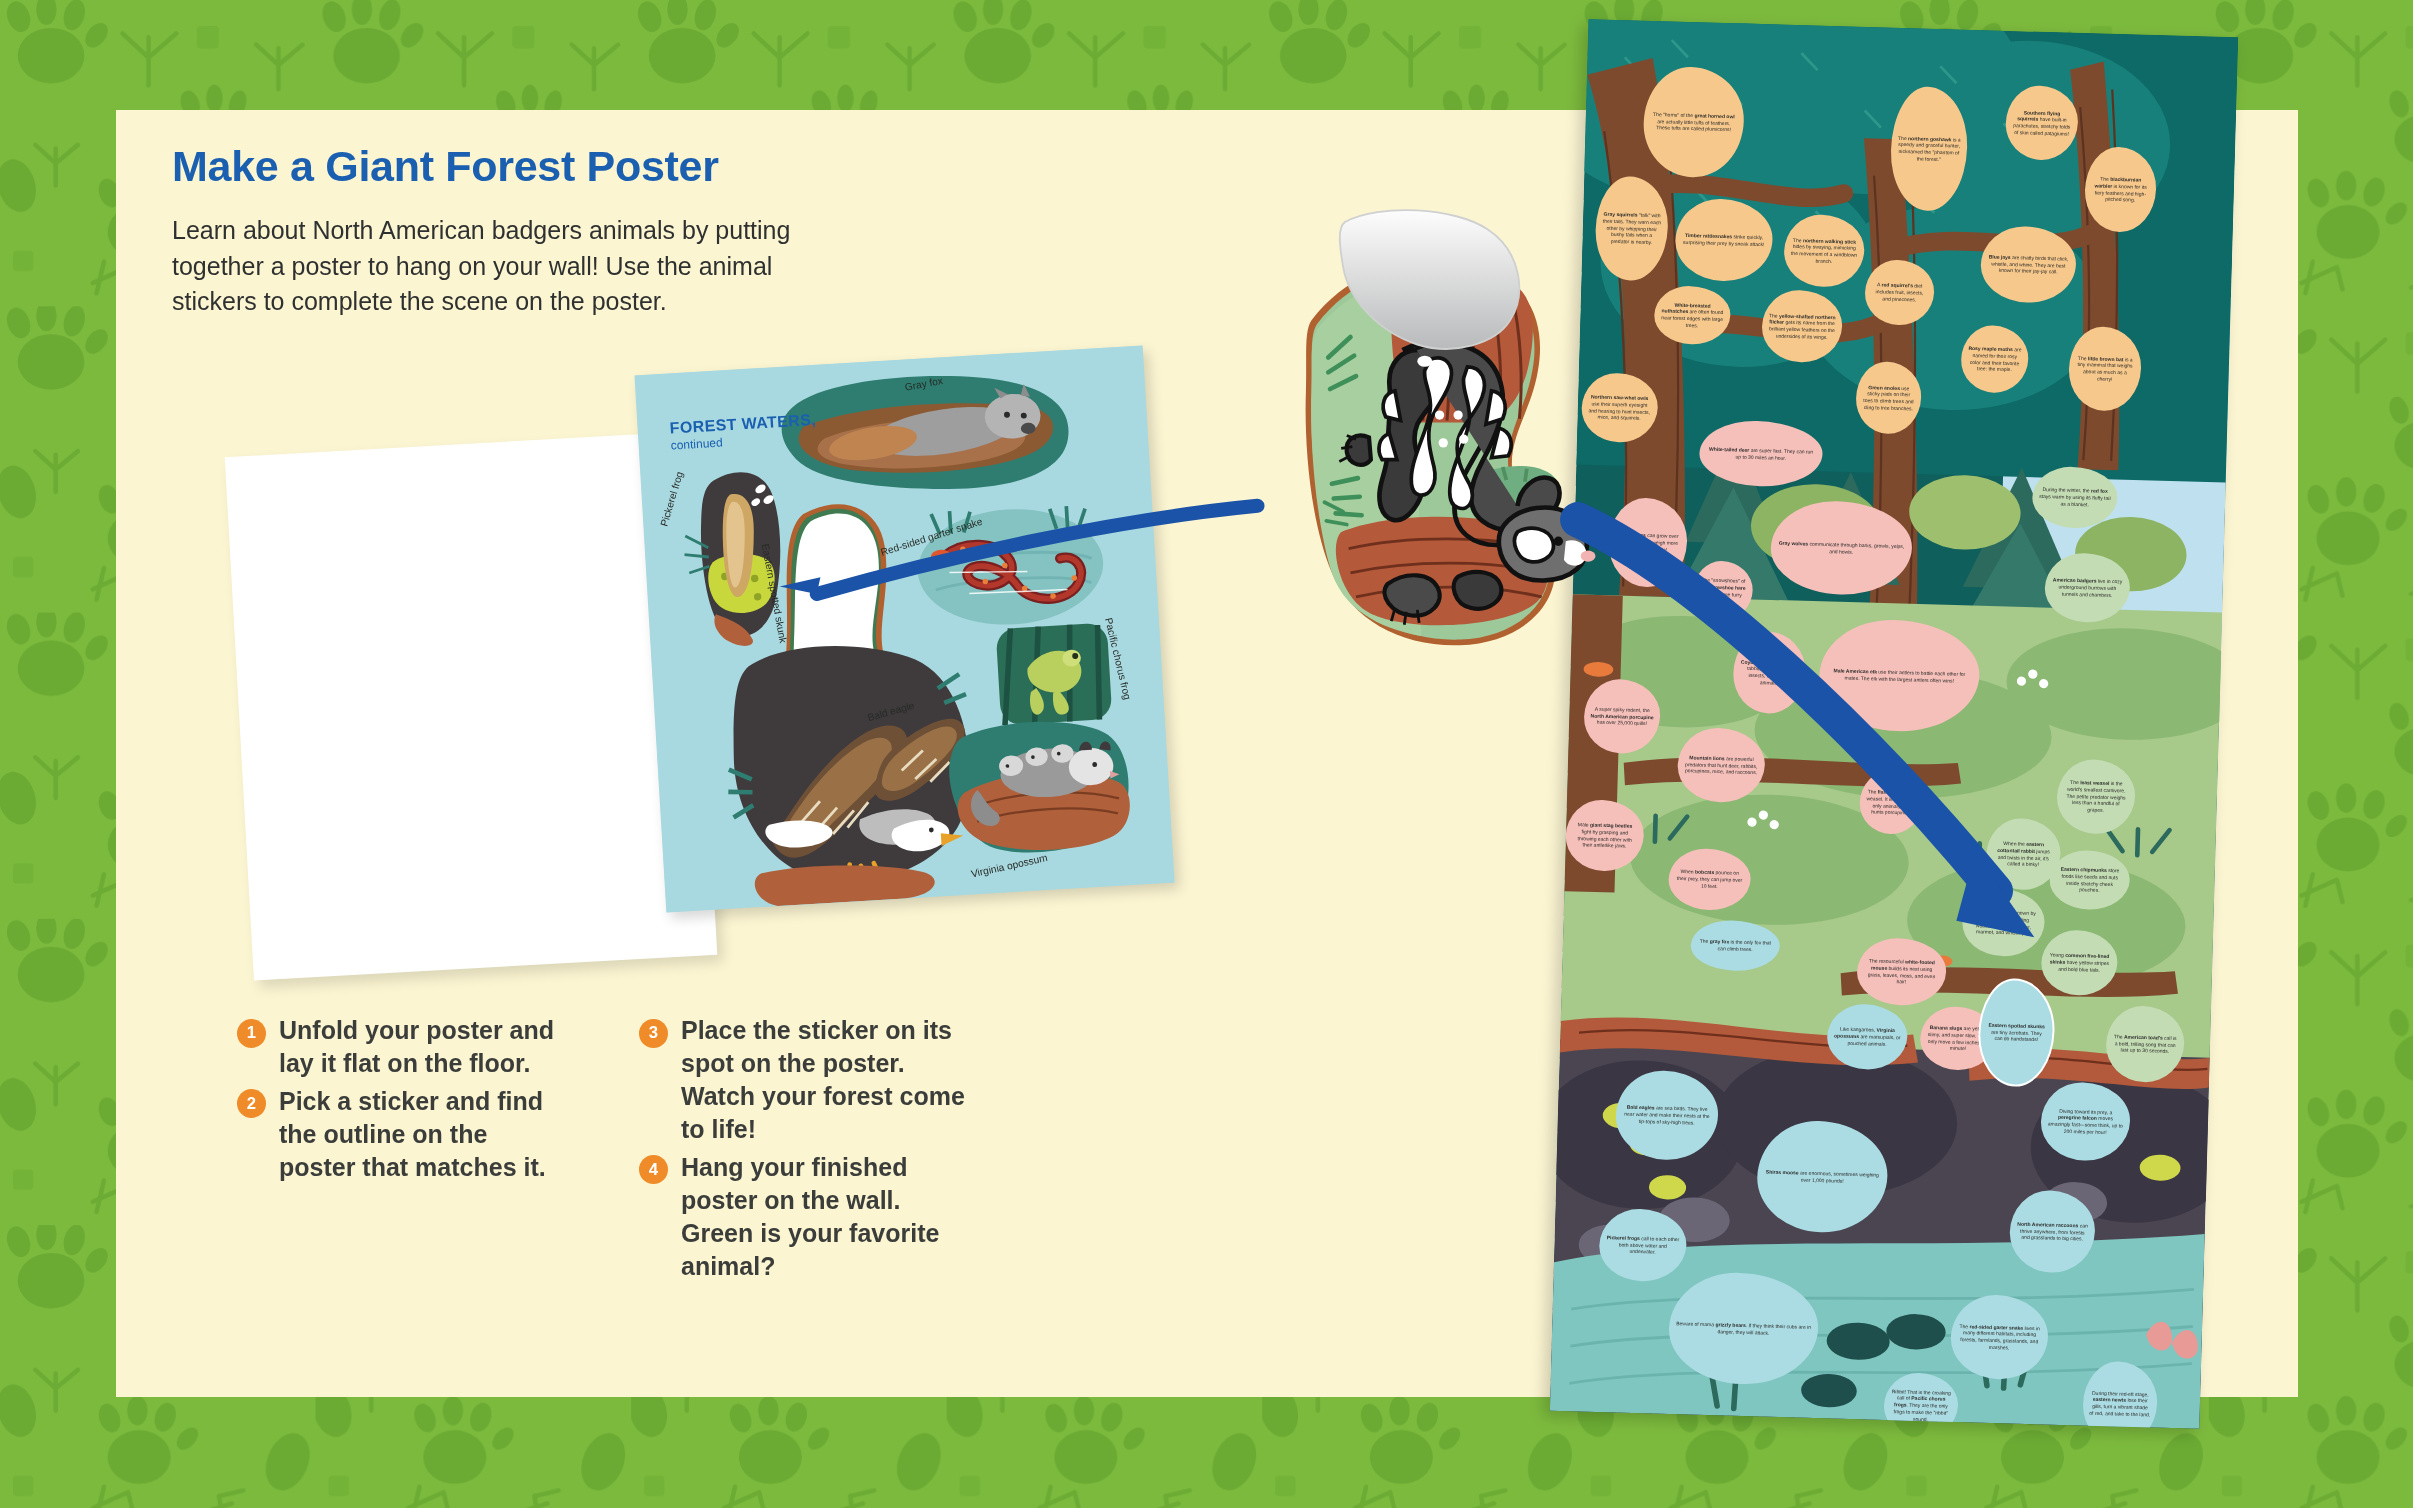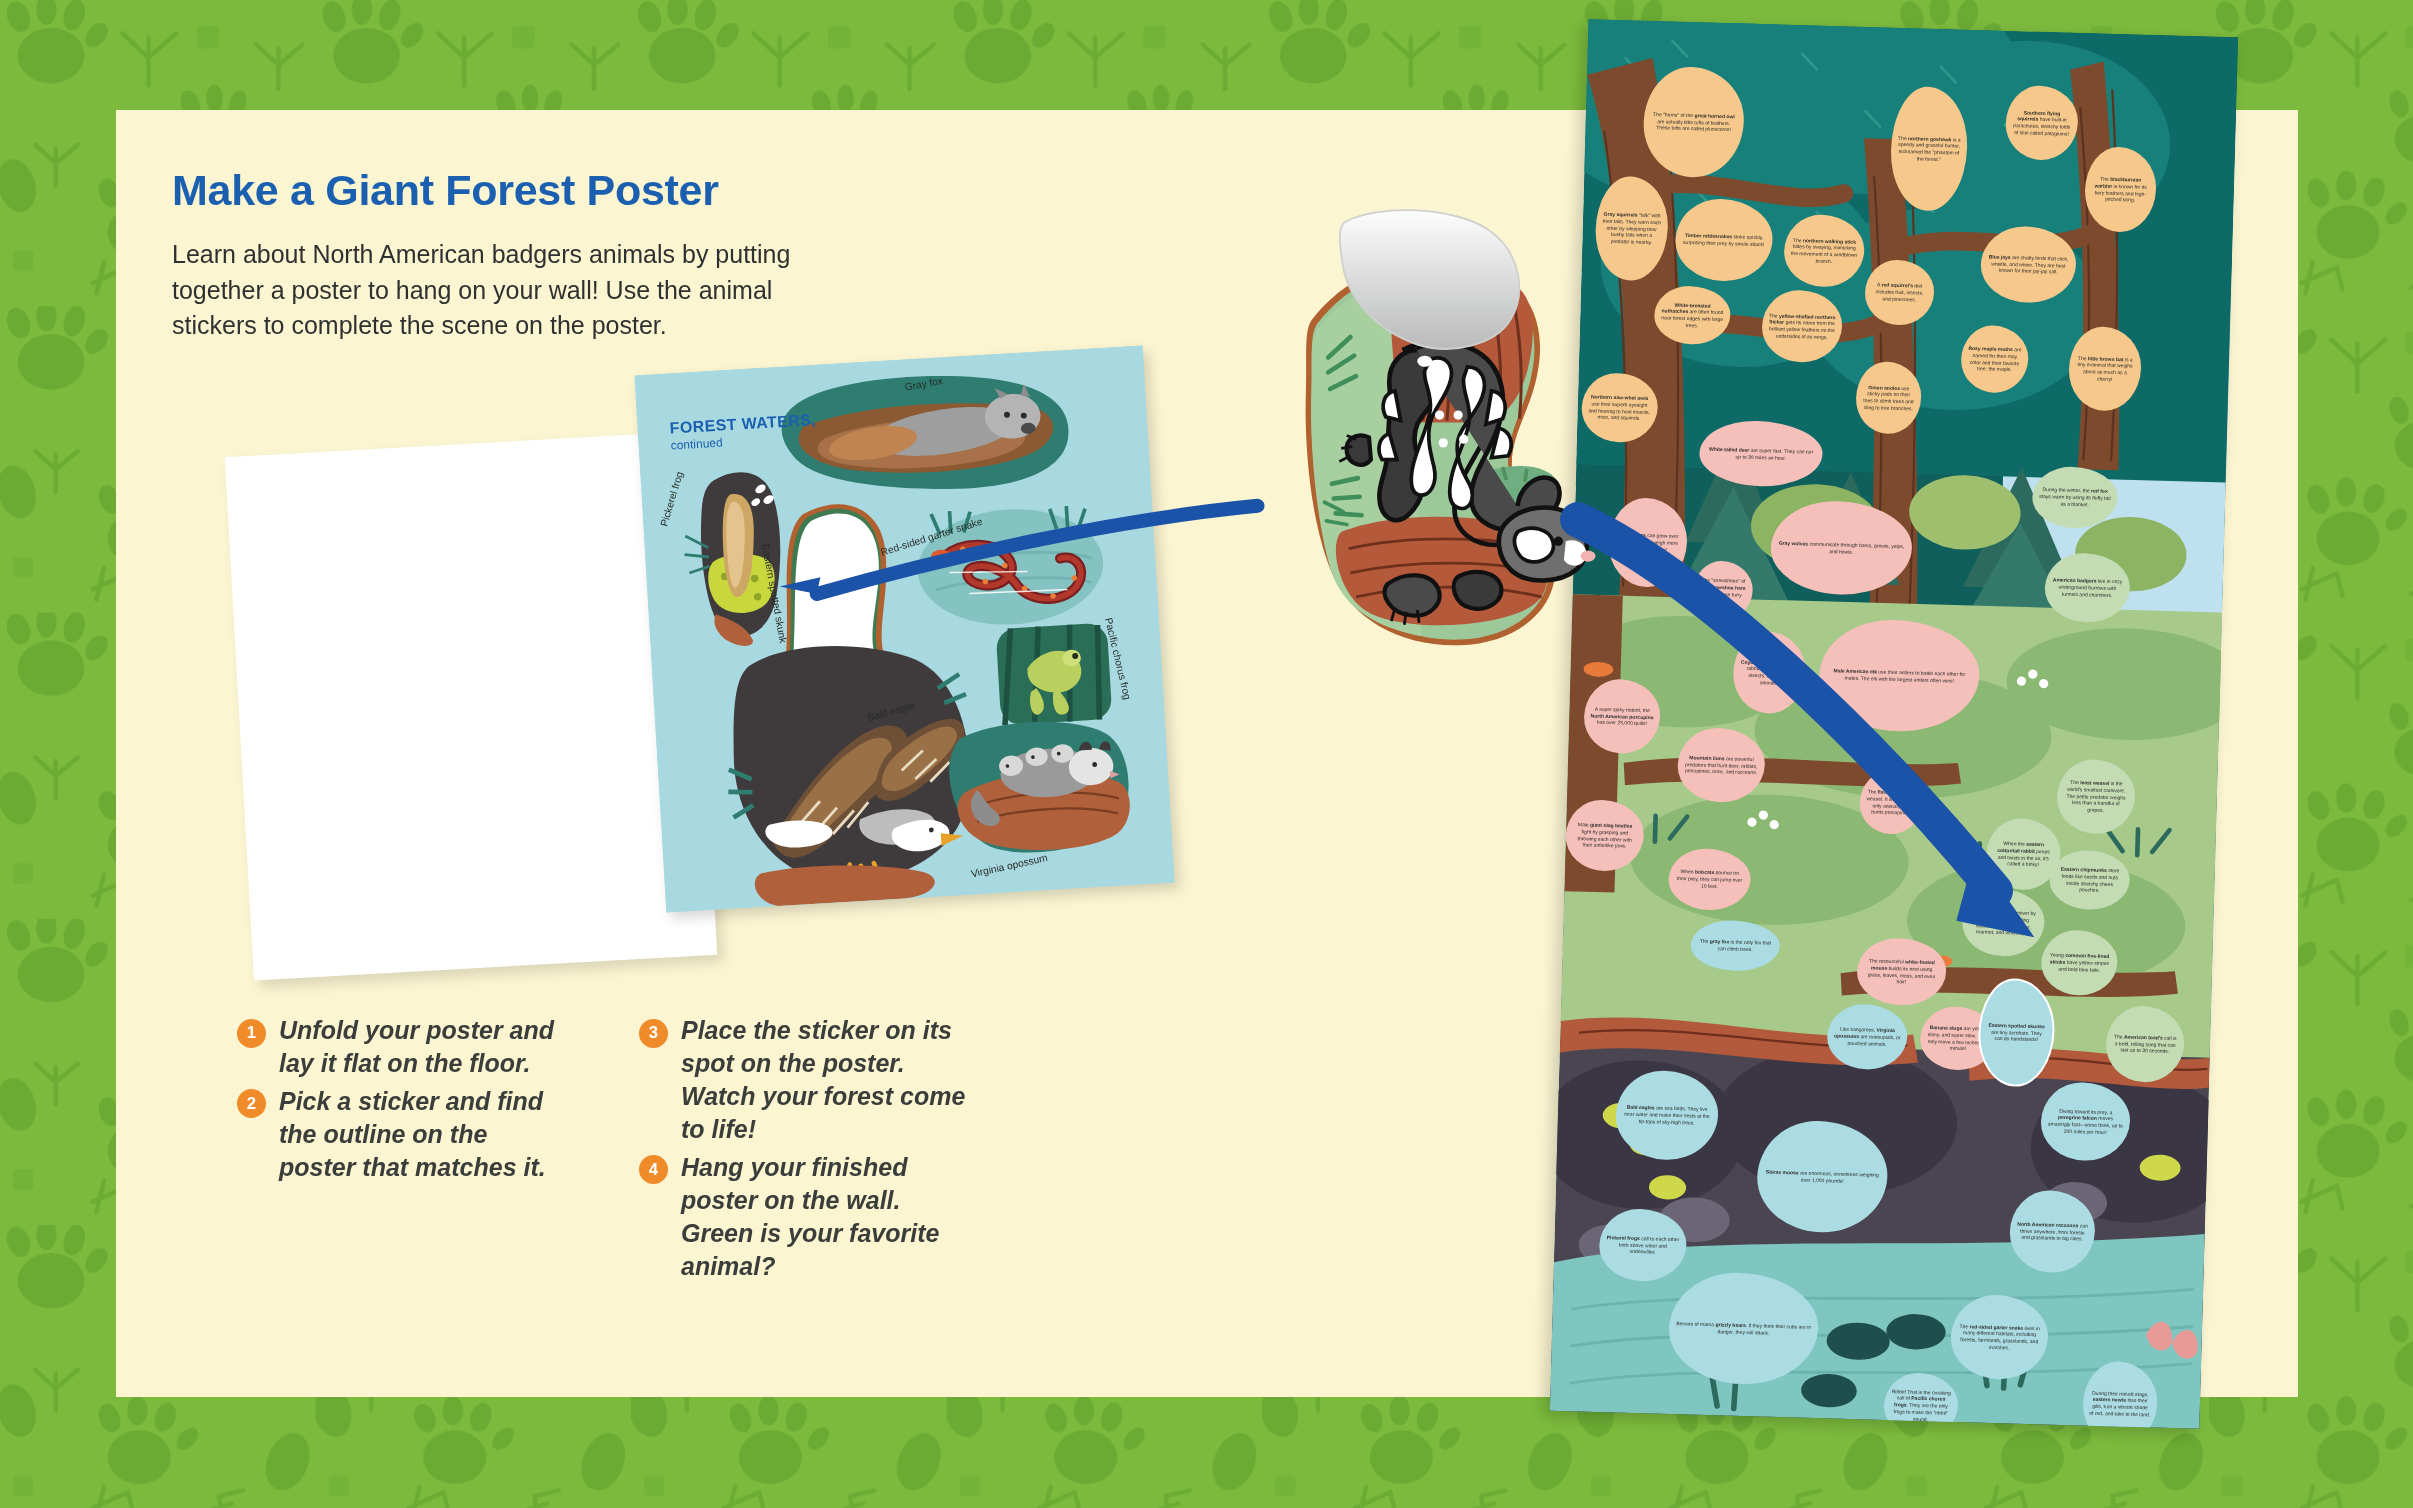--- a/index.html
+++ b/index.html
@@ -40,21 +40,21 @@
   }
   .step-col { display:flex; flex-direction:column; gap:4.6px; width:330px; }
   .step { display:flex; gap:13px; align-items:flex-start; }
   .step-num {
     flex:0 0 auto; width:29px; height:29px; border-radius:50%;
     background:#ef8b28; color:#fff; font-size:16.7px; font-weight:bold;
     display:flex; align-items:center; justify-content:center;
     margin-top:4.6px;
   }
   .step-text {
-    font-size:25px; font-weight:bold; color:#3b3d3a; line-height:1.32;font-style:italic;
+    font-size:25px; font-weight:bold; color:#3b3d3a; line-height:1.32;
   }
 
   
   #white-sheet {
     position:absolute; left:239px; top:444px;
     width:464px; height:524px;
     background:#ffffff;
     transform:rotate(-3.2deg);
     box-shadow:5.6px 7.4px 13px rgba(0,0,0,.13);
     z-index:3;
@@ -151,21 +151,21 @@
         <rect x="212" y="28" width="24" height="24" rx="4"></rect>
         <rect x="14" y="270" width="22" height="22" rx="4"></rect>
       </g>
     </pattern>
   </defs>
   <rect width="2600" height="1625" fill="url(#pawpat)"></rect>
 </svg>
 
 <div id="card"></div>
 
-<div id="headline-block" style="left:172px; top:168px;">
+<div id="headline-block" style="left:172px; top:144px;">
   <div id="page-title">Make a Giant Forest Poster</div>
   <div id="intro-text">Learn about North American badgers animals by putting together a poster to hang on your wall! Use the animal stickers to complete the scene on the poster.</div>
 </div>
 
 <div id="white-sheet"></div>
 
 <div id="sticker-sheet">
   <svg viewBox="0 0 548 580" width="509" height="538">
     <rect width="548" height="580" fill="#a9d9e0"></rect>
 

